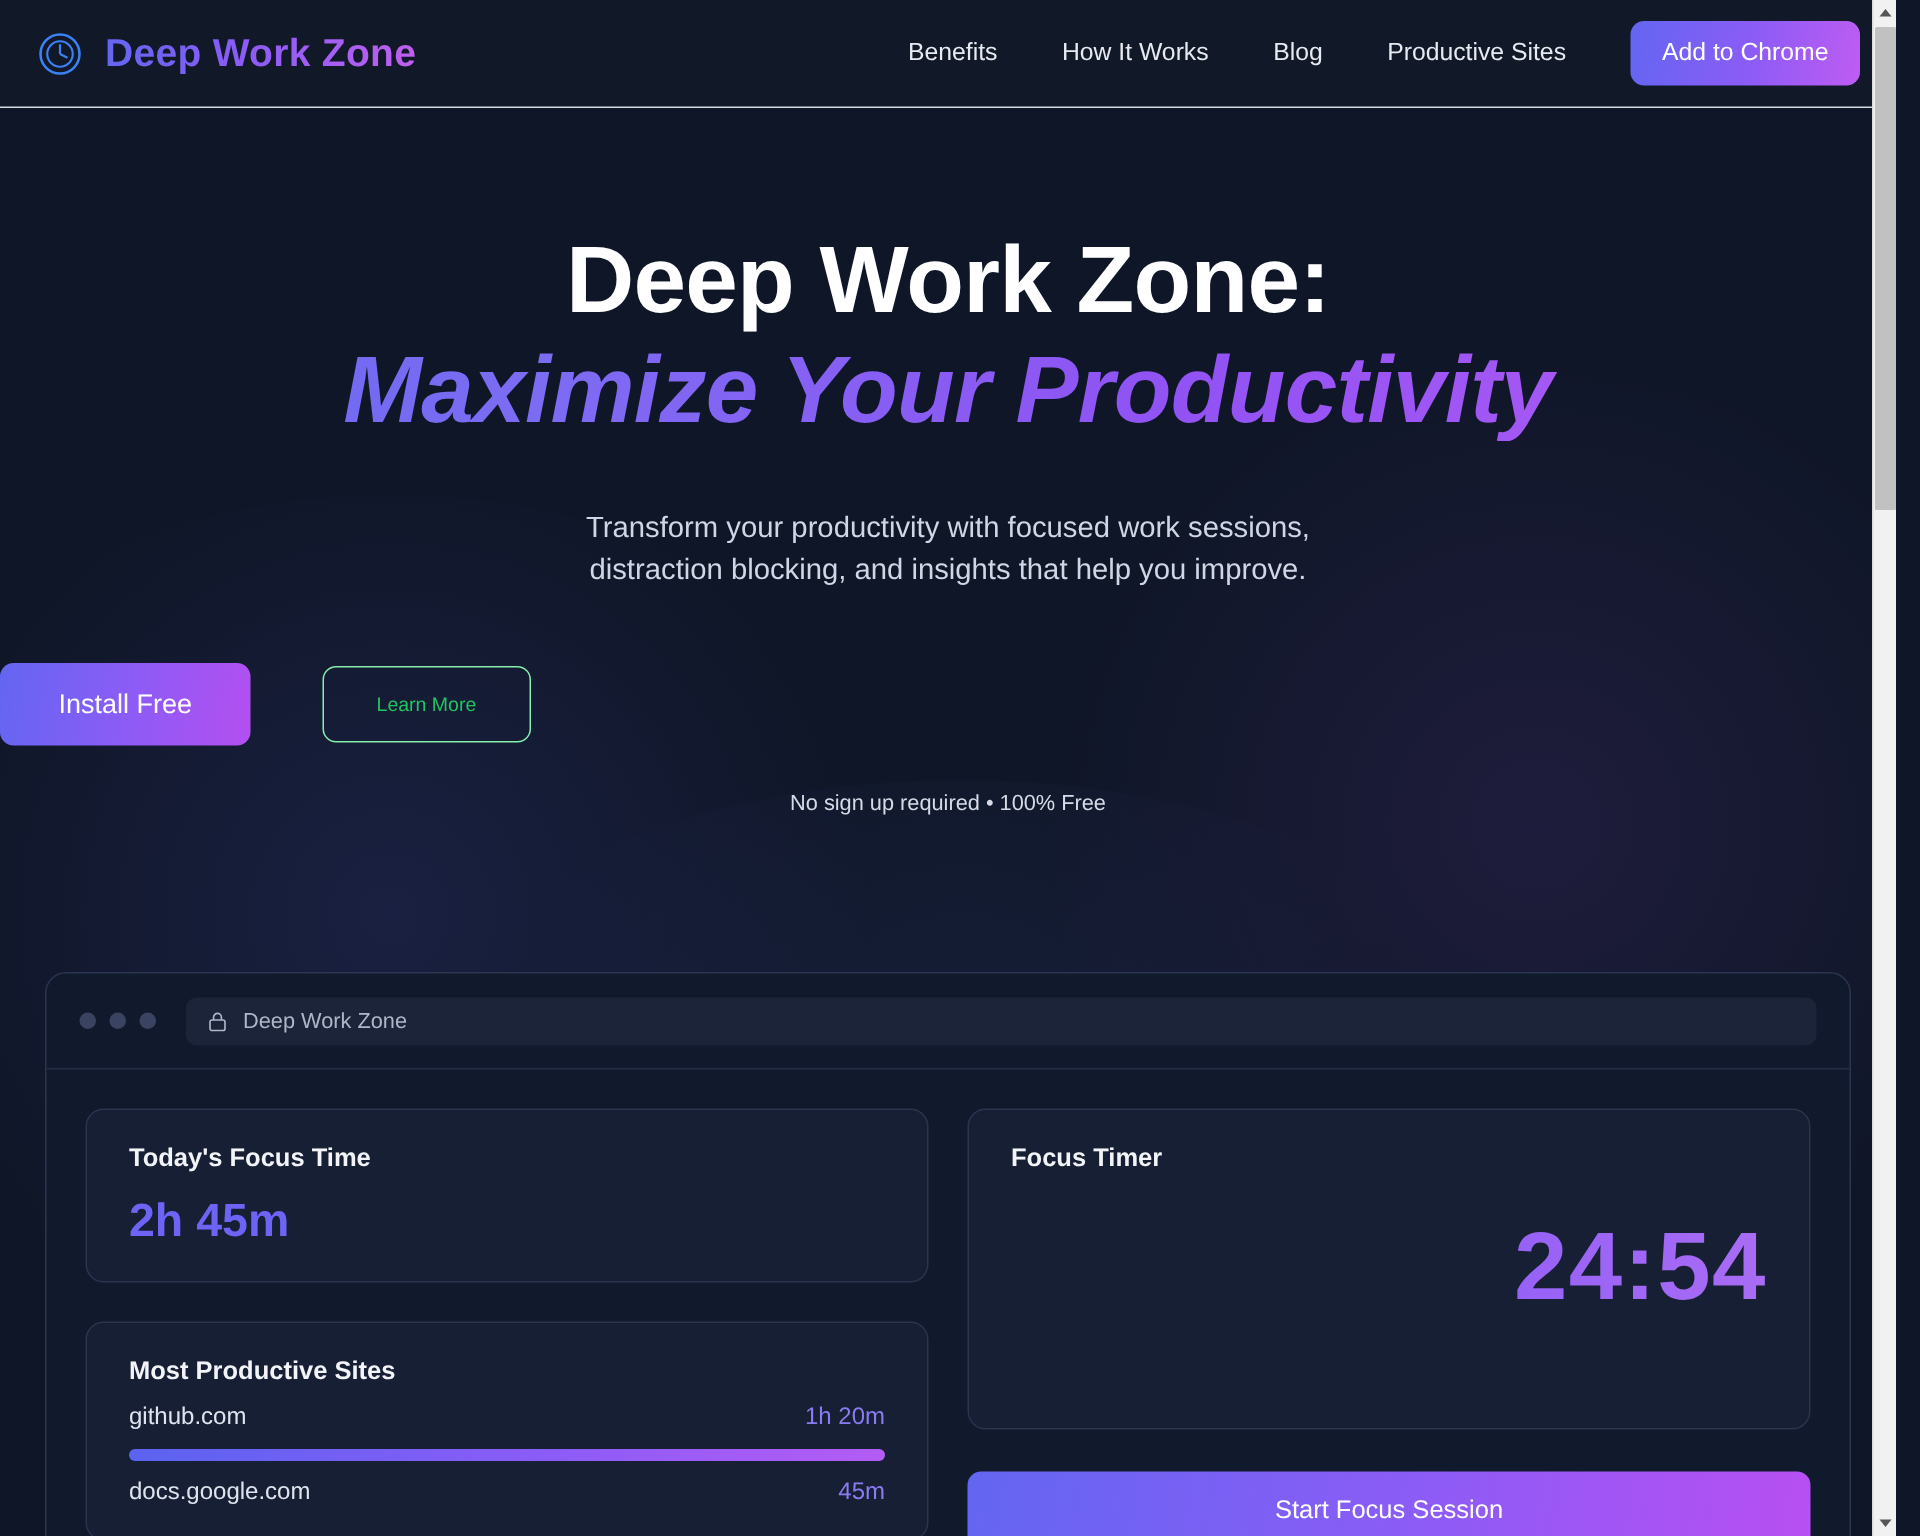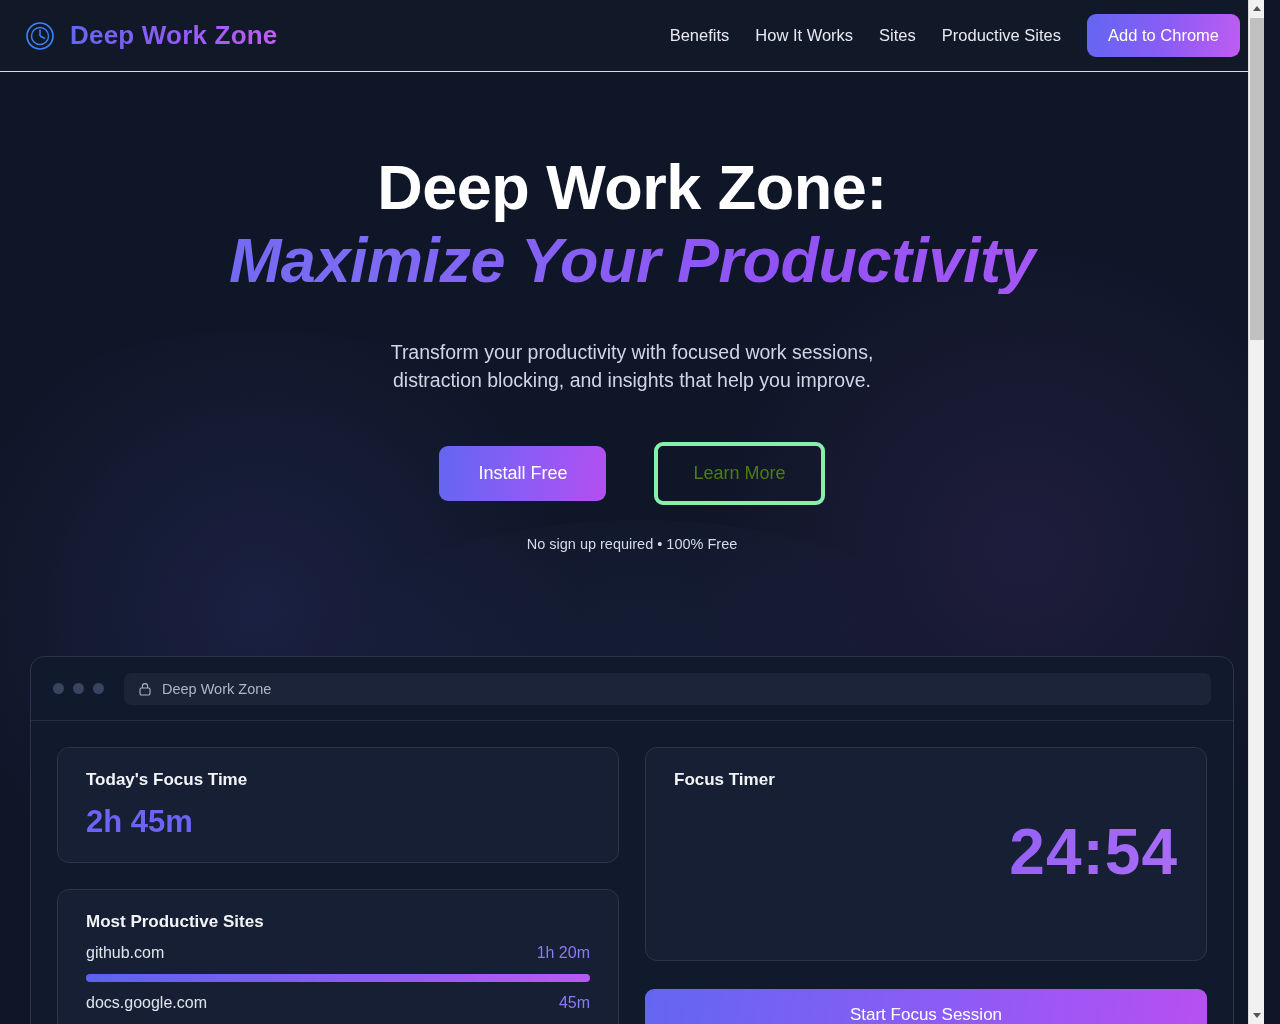--- a/index.html
+++ b/index.html
@@ -44,21 +44,21 @@
     padding:0 24px 0 24px;
   }
   .brand{ display:flex; align-items:center; gap:14px; }
   .brand-mark{ width:32px; height:32px; flex:0 0 32px; display:block; }
   .brand-name{
     font-size:26px; font-weight:bold; letter-spacing:.2px;
     background:linear-gradient(90deg,#6366f1 0%, #8b5cf6 45%, #c05ff0 100%);
     -webkit-background-clip:text; background-clip:text; color:transparent;
     white-space:nowrap;
   }
-  nav{ margin-left:auto; display:flex; align-items:center; gap:26px; }
+  nav{ margin-left:auto; display:flex; align-items:center; gap:43px; }
   .nav-link{
     color:#e7eaf1; font-size:16.5px; text-decoration:none; white-space:nowrap;
   }
   .cta-chrome{
     background:linear-gradient(100deg,#6366f1 0%, #8b5cf6 52%, #bf5cf2 100%);
     color:#fff; font-size:16.5px;
     border:none; border-radius:9px;
     padding:12px 21px; cursor:pointer; white-space:nowrap;
   }
 
@@ -75,31 +75,31 @@
   .h1-line2{
     display:block; margin-top:6px;
     background:linear-gradient(90deg,#6366f1 0%, #7c6cf3 28%, #9152f4 62%, #b55cf5 100%);
     -webkit-background-clip:text; background-clip:text; color:transparent;font-style:italic;
   }
   .sub{
     margin-top:44px;
     color:#cfd6e4; font-size:19.5px; line-height:1.46;
   }
   .btn-row{
-    margin-top:48px; display:flex; justify-content:center; gap:48px; align-items:center;
+    margin-top:48px; display:flex; gap:48px; align-items:center;
   }
   .btn-primary{
     background:linear-gradient(100deg,#6366f1 0%, #8b5cf6 50%, #b44ff0 100%);
     color:#ffffff; font-size:18px;
     border:none; border-radius:9px;
     padding:17px 39px; cursor:pointer;
   }
   .btn-ghost{
-    background:transparent; color:#4d7c0f; font-size:18px;
-    border:4px solid #86efac; border-radius:9px;
+    background:transparent; color:#22c55e; font-size:13px;
+    border:1px solid #86efac; border-radius:9px;
     padding:17px 35px; cursor:pointer;
   }
   .note{
     margin-top:31px; color:#d6dbe6; font-size:14.5px;
   }
 
   
   .mockup{
     position:relative; z-index:3;
     margin:104px 0 0 30px;
@@ -205,21 +205,21 @@
         <circle cx="16" cy="16" r="8.5" fill="none" stroke="#3b82f6" stroke-width="1.4"></circle>
         <line x1="16" y1="16" x2="16" y2="9.5" stroke="#3b82f6" stroke-width="1.5"></line>
         <line x1="16" y1="16" x2="21" y2="18.5" stroke="#3b82f6" stroke-width="1.5"></line>
       </svg>
       <span class="brand-name">Deep Work Zone</span>
     </div>
 
     <nav>
       <a class="nav-link" href="#">Benefits</a>
       <a class="nav-link" href="#">How It Works</a>
-      <a class="nav-link" href="#">Sites</a>
+      <a class="nav-link" href="#">Blog</a>
       <a class="nav-link" href="#">Productive Sites</a>
       <button class="cta-chrome">Add to Chrome</button>
     </nav>
   </header>
 
   <section class="hero">
     <h1>
       <span class="h1-line1">Deep Work Zone:</span>
       <span class="h1-line2">Maximize Your Productivity</span>
     </h1>

